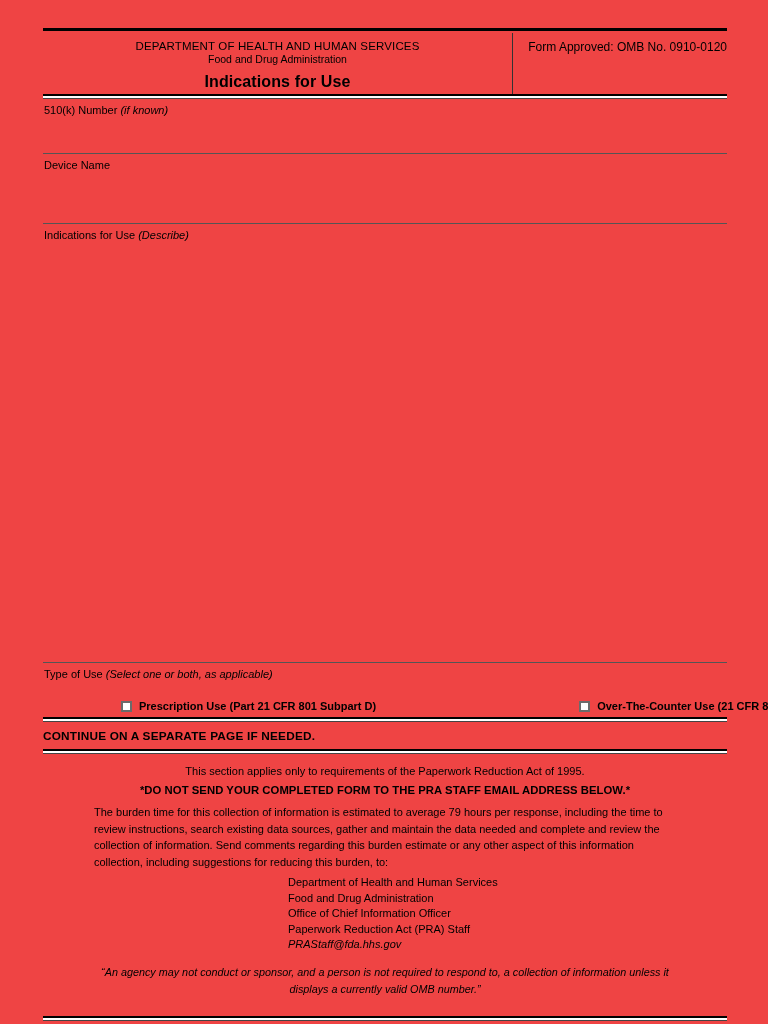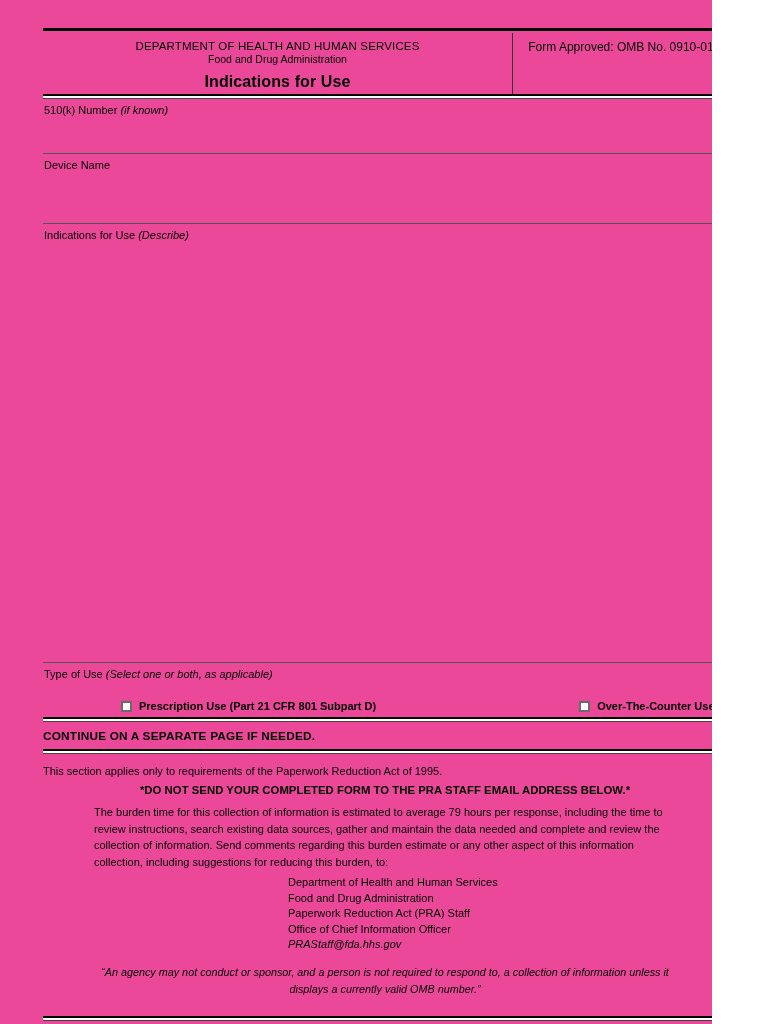--- a/index.html
+++ b/index.html
@@ -10,23 +10,23 @@
   body {
     width: 770px;
     height: 1024px;
     font-family: "Liberation Sans", sans-serif;
     color: #000000;
     -webkit-font-smoothing: none;
   }
 
   #page {
     position: relative;
-    width: 712px;
+    width: 768px;
     height: 1024px;
-    background: #ec4899;
+    background: #ef4444;
     overflow: hidden;
   }
 
   
   .rule-thick {
     height: 3px;
     background: #000000;
     width: 100%;
   }
   .rule-thin {
@@ -153,20 +153,21 @@
     letter-spacing: 0.2px;
     padding-top: 7px;
     padding-bottom: 6px;
   }
 
   
   .pra-wrap {
     padding-top: 9px;
   }
   .pra-line1 {
+    text-align: center;
     font-size: 11px;
     line-height: 16px;
   }
   .pra-line2 {
     text-align: center;
     font-size: 11.3px;
     font-weight: bold;
     line-height: 18px;
     letter-spacing: 0.05px;
     margin-top: 2px;
@@ -285,22 +286,22 @@
       <div class="d2"></div>
     </div>
 
     <div class="pra-wrap">
       <div class="pra-line1">This section applies only to requirements of the Paperwork Reduction Act of 1995.</div>
       <div class="pra-line2">*DO NOT SEND YOUR COMPLETED FORM TO THE PRA STAFF EMAIL ADDRESS BELOW.*</div>
       <div class="pra-body">The burden time for this collection of information is estimated to average 79 hours per response, including the time to review instructions, search existing data sources, gather and maintain the data needed and complete and review the collection of information. Send comments regarding this burden estimate or any other aspect  of this information collection, including suggestions for reducing this burden, to:</div>
       <div class="pra-address">
         <div>Department of Health and Human Services</div>
         <div>Food and Drug Administration</div>
+        <div>Office of Chief Information Officer</div>
         <div>Paperwork Reduction Act (PRA) Staff</div>
-        <div>Office of Chief Information Officer</div>
         <div class="email">PRAStaff@fda.hhs.gov</div>
       </div>
       <div class="pra-quote">“An agency may not conduct or sponsor, and a person is not required to respond to, a collection of information unless it displays a currently valid OMB number.”</div>
     </div>
 
     <div class="footer-rule-wrap">
       <div class="rule-double">
         <div class="d1"></div>
         <div class="gap"></div>
         <div class="d2"></div>

